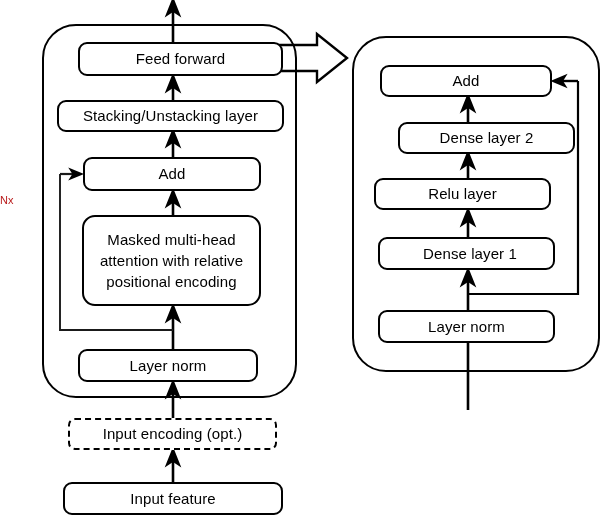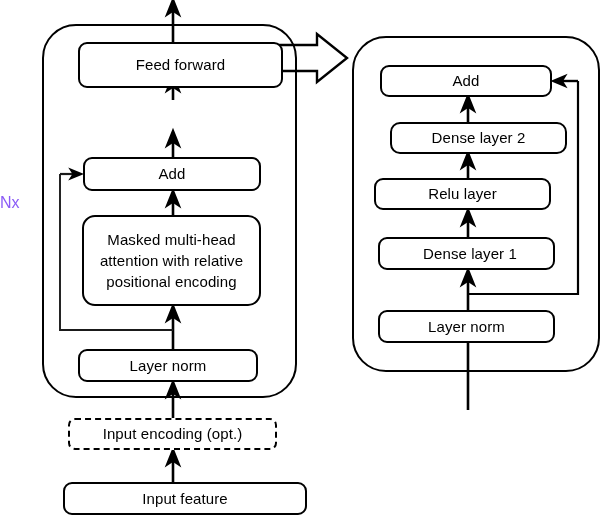--- a/index.html
+++ b/index.html
@@ -26,22 +26,22 @@
     font-size:15px;
     line-height:18px;
     letter-spacing:0.1px;
     color:#000000;
     z-index:3;
   }
   .node.dashed{border-style:dashed;border-width:2.5px;border-radius:7px;}
   .node.multiline{font-size:15px;line-height:21px;padding:12px 6px;}
   .label-nx{
     position:absolute;
-    font-size:16px;
-    color:#8b5cf6;
+    font-size:11px;
+    color:#b91c1c;
     z-index:3;
   }
   .group{
     position:absolute;
     box-sizing:border-box;
     border:2px solid #000000;
     border-radius:34px;
     background:transparent;
     z-index:1;
   }
@@ -103,36 +103,37 @@
 
     <path d="M265,45 L317,45 L317,34 L347,58 L317,82 L317,71 L265,71 Z" fill="#ffffff" stroke="#000000" stroke-width="2.4" stroke-linejoin="miter"></path>
   </svg>
 
   <div class="group" style="left:42px;top:24px;width:255px;height:374px;"></div>
 
   <div class="group" style="left:352px;top:36px;width:248px;height:336px;"></div>
 
   <div class="label-nx" style="left:0px;top:194px;">Nx</div>
 
-  <div class="node" style="left:78px;top:42px;width:205px;height:46px;">Feed forward</div>
+  <div class="node" style="left:78px;top:42px;width:205px;height:34px;">Feed forward</div>
 
+  <div class="node" style="left:57px;top:100px;width:227px;height:32px;">Stacking/Unstacking layer</div>
 
   <div class="node" style="left:83px;top:157px;width:178px;height:34px;">Add</div>
 
   <div class="node multiline" style="left:82px;top:215px;width:179px;height:91px;border-radius:13px;">Masked multi-head attention with relative positional encoding</div>
 
   <div class="node" style="left:78px;top:349px;width:180px;height:33px;">Layer norm</div>
 
   <div class="node dashed" style="left:68px;top:418px;width:209px;height:32px;">Input encoding (opt.)</div>
 
-  <div class="node" style="left:63px;top:482px;width:244px;height:33px;">Input feature</div>
+  <div class="node" style="left:63px;top:482px;width:220px;height:33px;">Input feature</div>
 
   <div class="node" style="left:380px;top:65px;width:172px;height:32px;">Add</div>
 
-  <div class="node" style="left:390px;top:122px;width:177px;height:32px;border-radius:10px;">Dense layer 2</div>
+  <div class="node" style="left:398px;top:122px;width:177px;height:32px;">Dense layer 2</div>
 
   <div class="node" style="left:374px;top:178px;width:177px;height:32px;">Relu layer</div>
 
   <div class="node" style="left:378px;top:237px;width:177px;height:33px;padding-left:7px;">Dense layer 1</div>
 
   <div class="node" style="left:378px;top:310px;width:177px;height:33px;">Layer norm</div>
 
 </div>
 
 </body></html>

